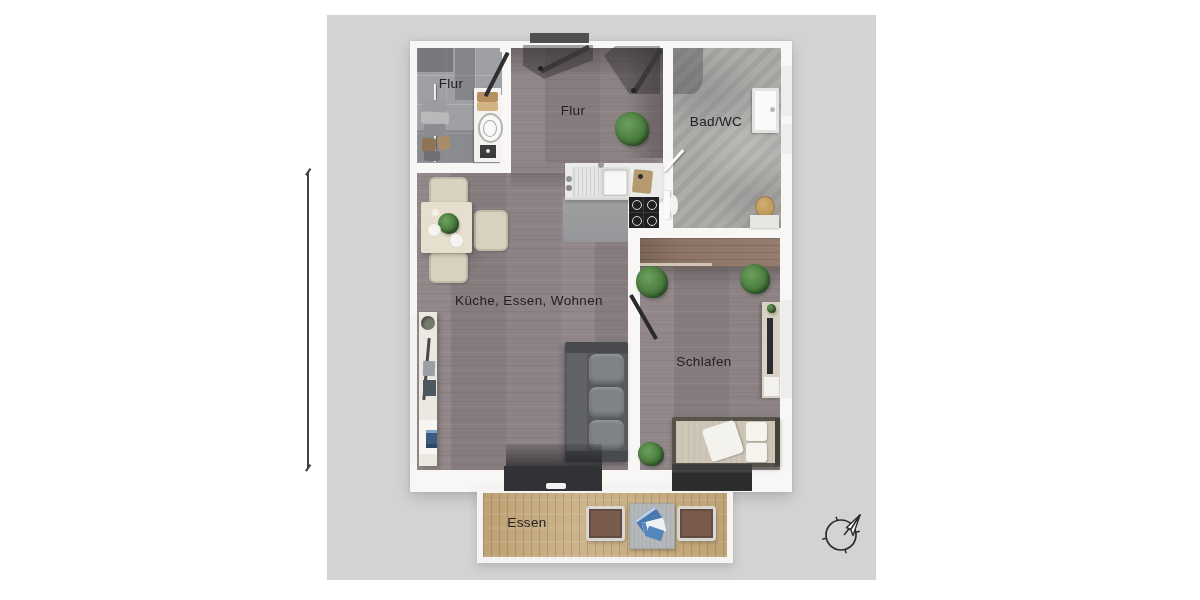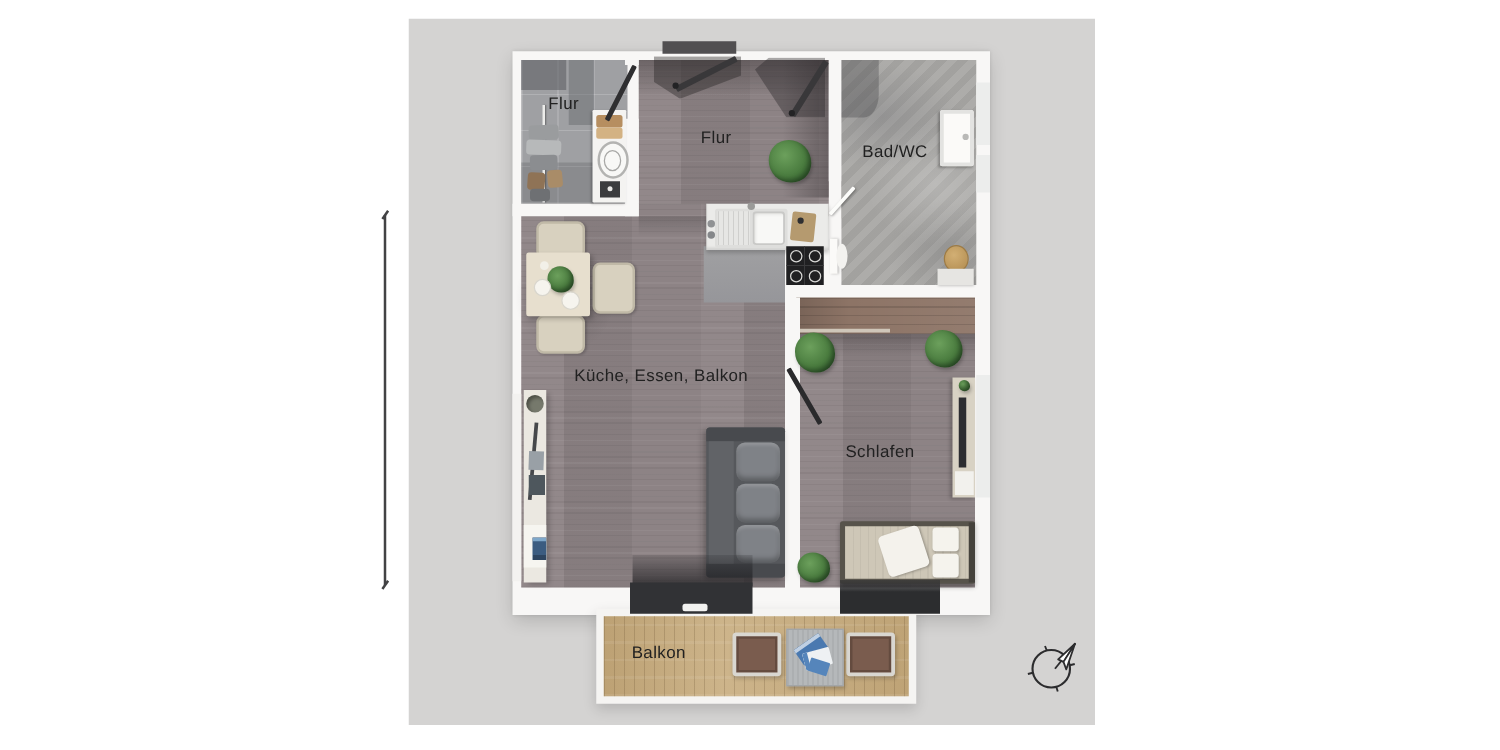--- a/index.html
+++ b/index.html
@@ -197,23 +197,23 @@
   <div class="a bchair" style="left:586px;top:506px;width:33px;height:29px;"></div>
   <div class="a bchair" style="left:677px;top:506px;width:33px;height:29px;"></div>
   <div class="a" style="left:629px;top:503px;width:44px;height:44px;background:#b5b8ba;border:1px solid #a2a5a7;background-image:repeating-linear-gradient(90deg, rgba(0,0,0,.05) 0 1px, transparent 1px 4px);box-shadow:1px 2px 3px rgba(0,0,0,.2);"></div>
   <div class="a" style="left:637px;top:512px;width:24px;height:15px;background:#4a79b0;border-radius:1px;transform:rotate(-35deg);box-shadow:inset 0 3px 0 rgba(255,255,255,.65);"></div>
   <div class="a" style="left:643px;top:520px;width:22px;height:14px;background:#eef1f3;border-radius:1px;transform:rotate(-15deg);box-shadow:inset 4px 0 0 #5585bb;"></div>
   <div class="a" style="left:647px;top:528px;width:16px;height:11px;background:#5585bb;border-radius:1px;transform:rotate(18deg);"></div>
 
   <span class="lbl" style="left:451px;top:83px;">Flur</span>
   <span class="lbl" style="left:573px;top:110px;">Flur</span>
   <span class="lbl" style="left:716px;top:121px;">Bad/WC</span>
-  <span class="lbl" style="left:529px;top:300px;">Küche, Essen, Balkon</span>
+  <span class="lbl" style="left:529px;top:300px;">Küche, Essen, Wohnen</span>
   <span class="lbl" style="left:704px;top:361px;">Schlafen</span>
-  <span class="lbl" style="left:527px;top:522px;">Balkon</span>
+  <span class="lbl" style="left:527px;top:522px;">Essen</span>
 
   <svg class="a" style="left:817px;top:508px;" width="52" height="52" viewBox="0 0 52 52" fill="none">
     <circle cx="24" cy="27" r="15" stroke-width="1.7"></circle>
     <line x1="20.5" y1="12.6" x2="19" y2="8.8" stroke-width="1.5"></line>
     <line x1="38.8" y1="24.2" x2="42.8" y2="23.2" stroke-width="1.5"></line>
     <line x1="28" y1="41.4" x2="29.2" y2="45.2" stroke-width="1.5"></line>
     <line x1="9.3" y1="30.2" x2="5.3" y2="31.2" stroke-width="1.5"></line>
     <path d="M43 7 L27 27" stroke-width="1.5"></path>
     <path d="M43 7 L29.5 19.5 L33.8 21.5 Z" fill="#fdfdfd" stroke-width="1.4" stroke-linejoin="round"></path>
     <path d="M43 7 L33.8 21.5 L36 27.5 Z" fill="#fdfdfd" stroke-width="1.4" stroke-linejoin="round"></path>

